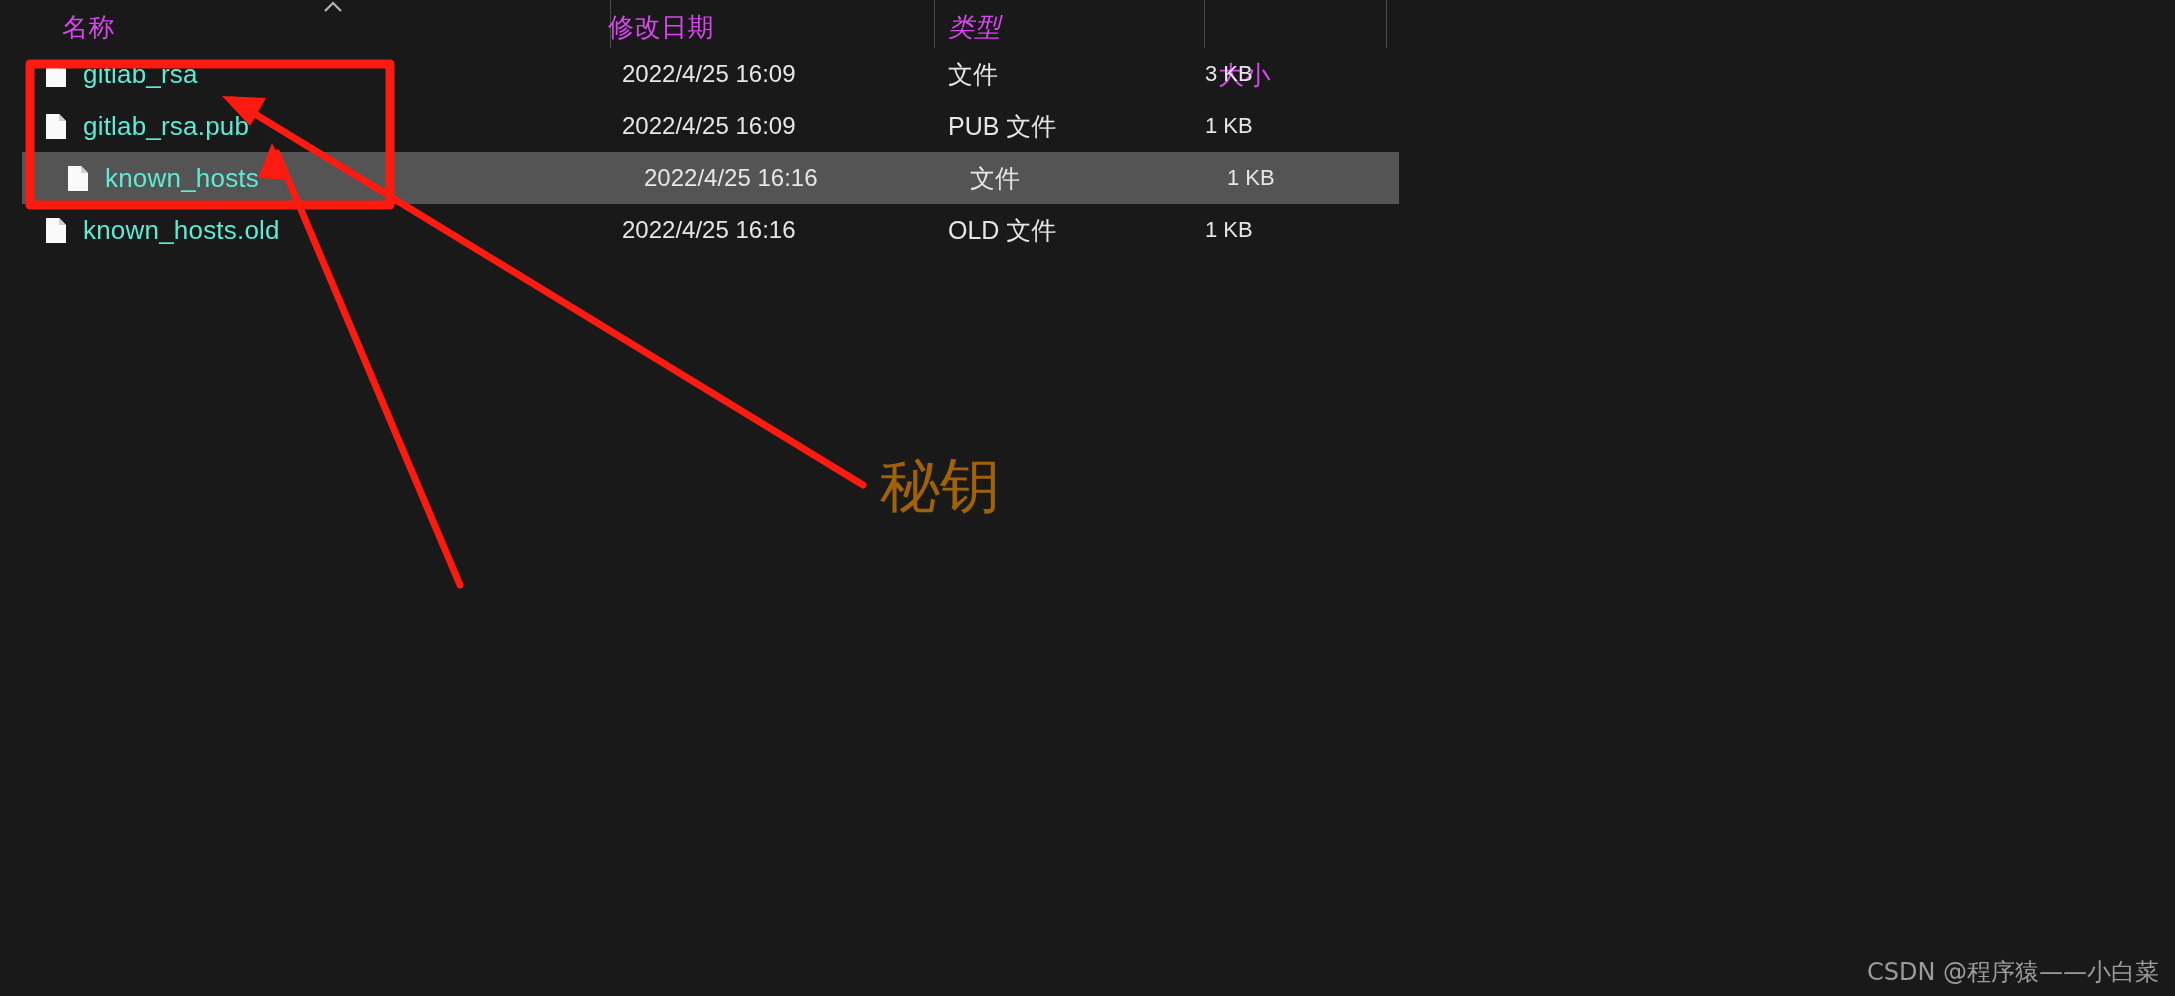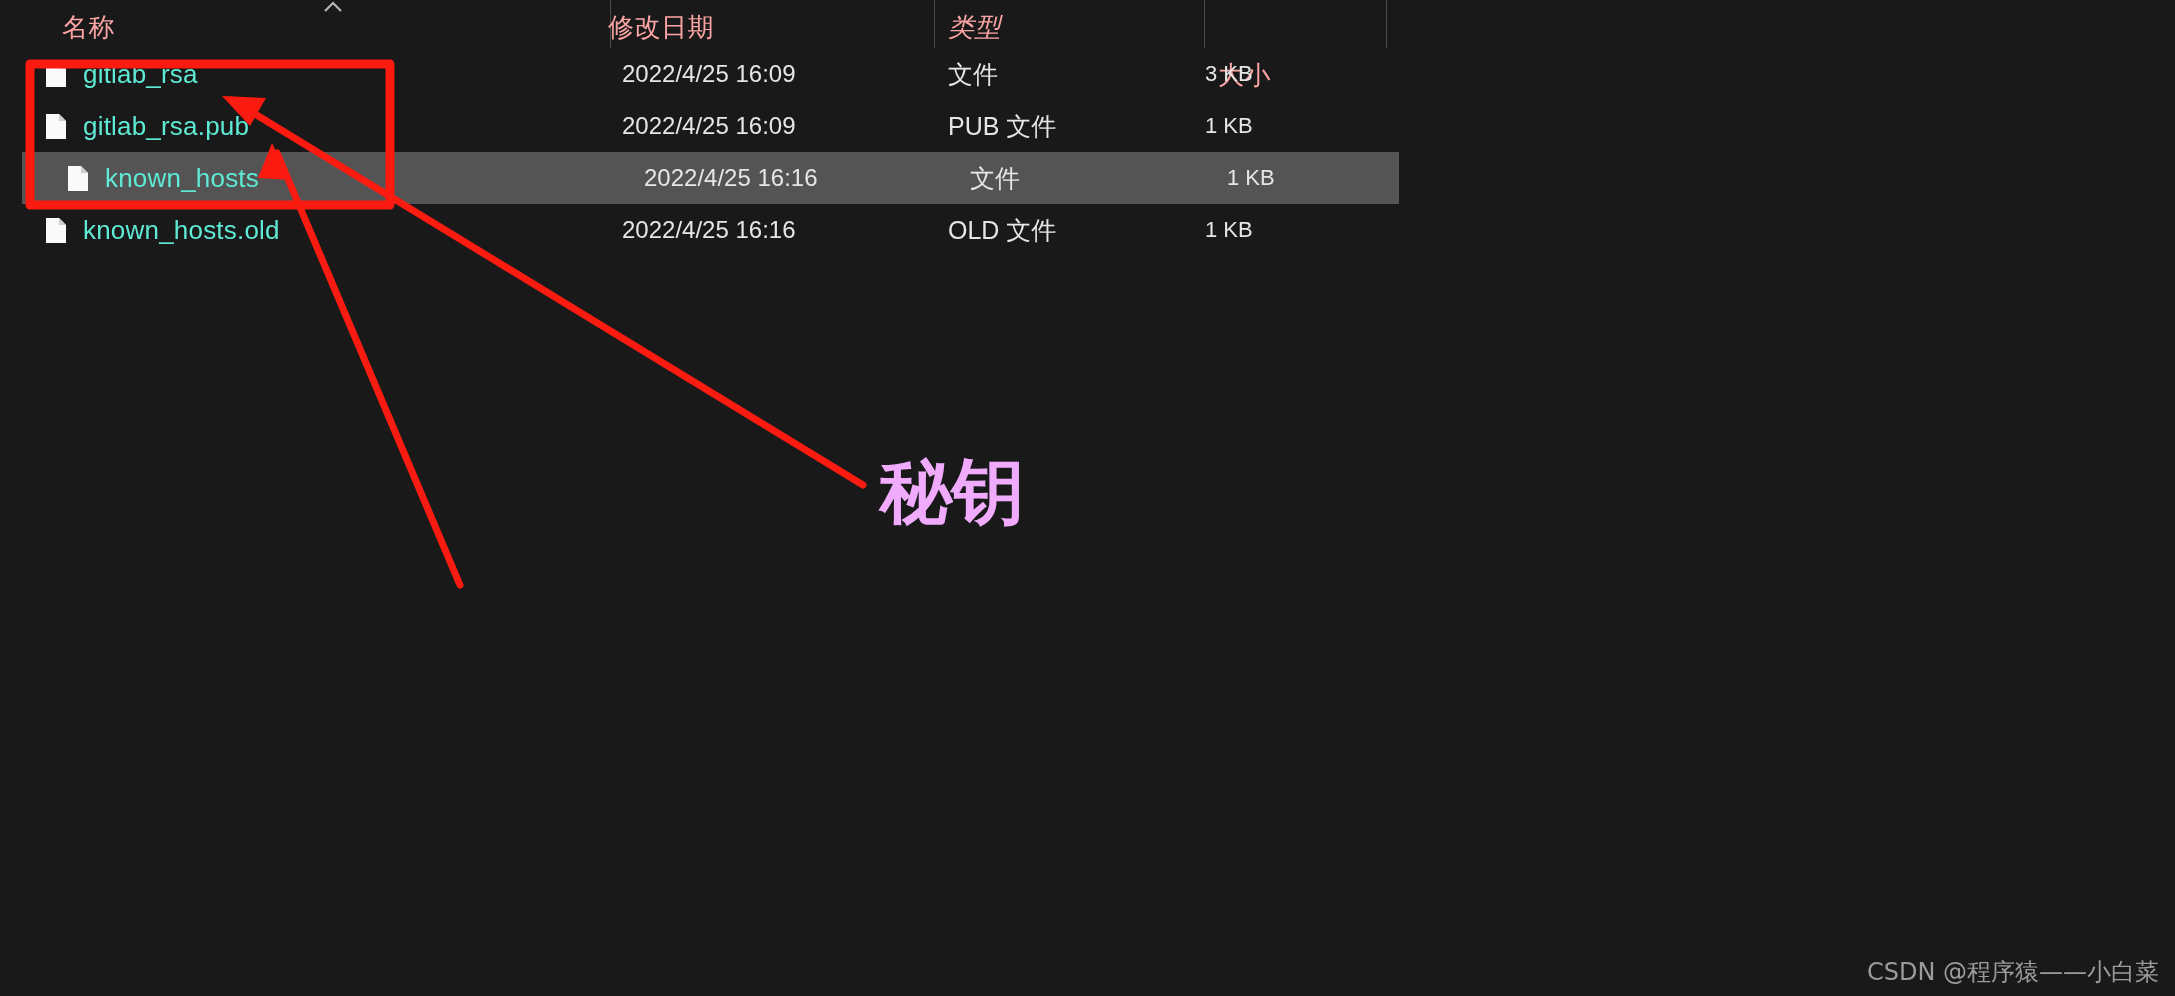--- a/index.html
+++ b/index.html
@@ -34,21 +34,21 @@
     color: #b6b6b6;
   }
   .col-header .sort-chevron svg { display: block; }
 
   .col-cell {
     position: absolute;
     top: 6px;
     height: 42px;
     display: flex;
     align-items: center;
-    color: #fca5a5;
+    color: #d946ef;
     font-size: 26px;
     letter-spacing: 0.5px;
   }
   .col-divider {
     position: absolute;
     top: 0px;
     width: 1px;
     height: 48px;
     background: #4a4a4a;
   }
@@ -126,23 +126,23 @@
   
   .annotations {
     position: absolute;
     left: 0; top: 0;
     width: 2175px;
     height: 996px;
     pointer-events: none;
   }
   .annot-label {
     position: absolute;
-    color: #f0abfc;
-    font-size: 72px;
-    font-weight: 700;
+    color: #a16207;
+    font-size: 60px;
+    font-weight: 400;
     line-height: 1;
     white-space: nowrap;
     font-family: "DejaVu Sans", "Liberation Sans", sans-serif;
   }
   .label-secret { left: 880px; top: 455px; }
   .label-public { left: 378px; top: 625px; }
 
   
   .watermark {
     position: absolute;

